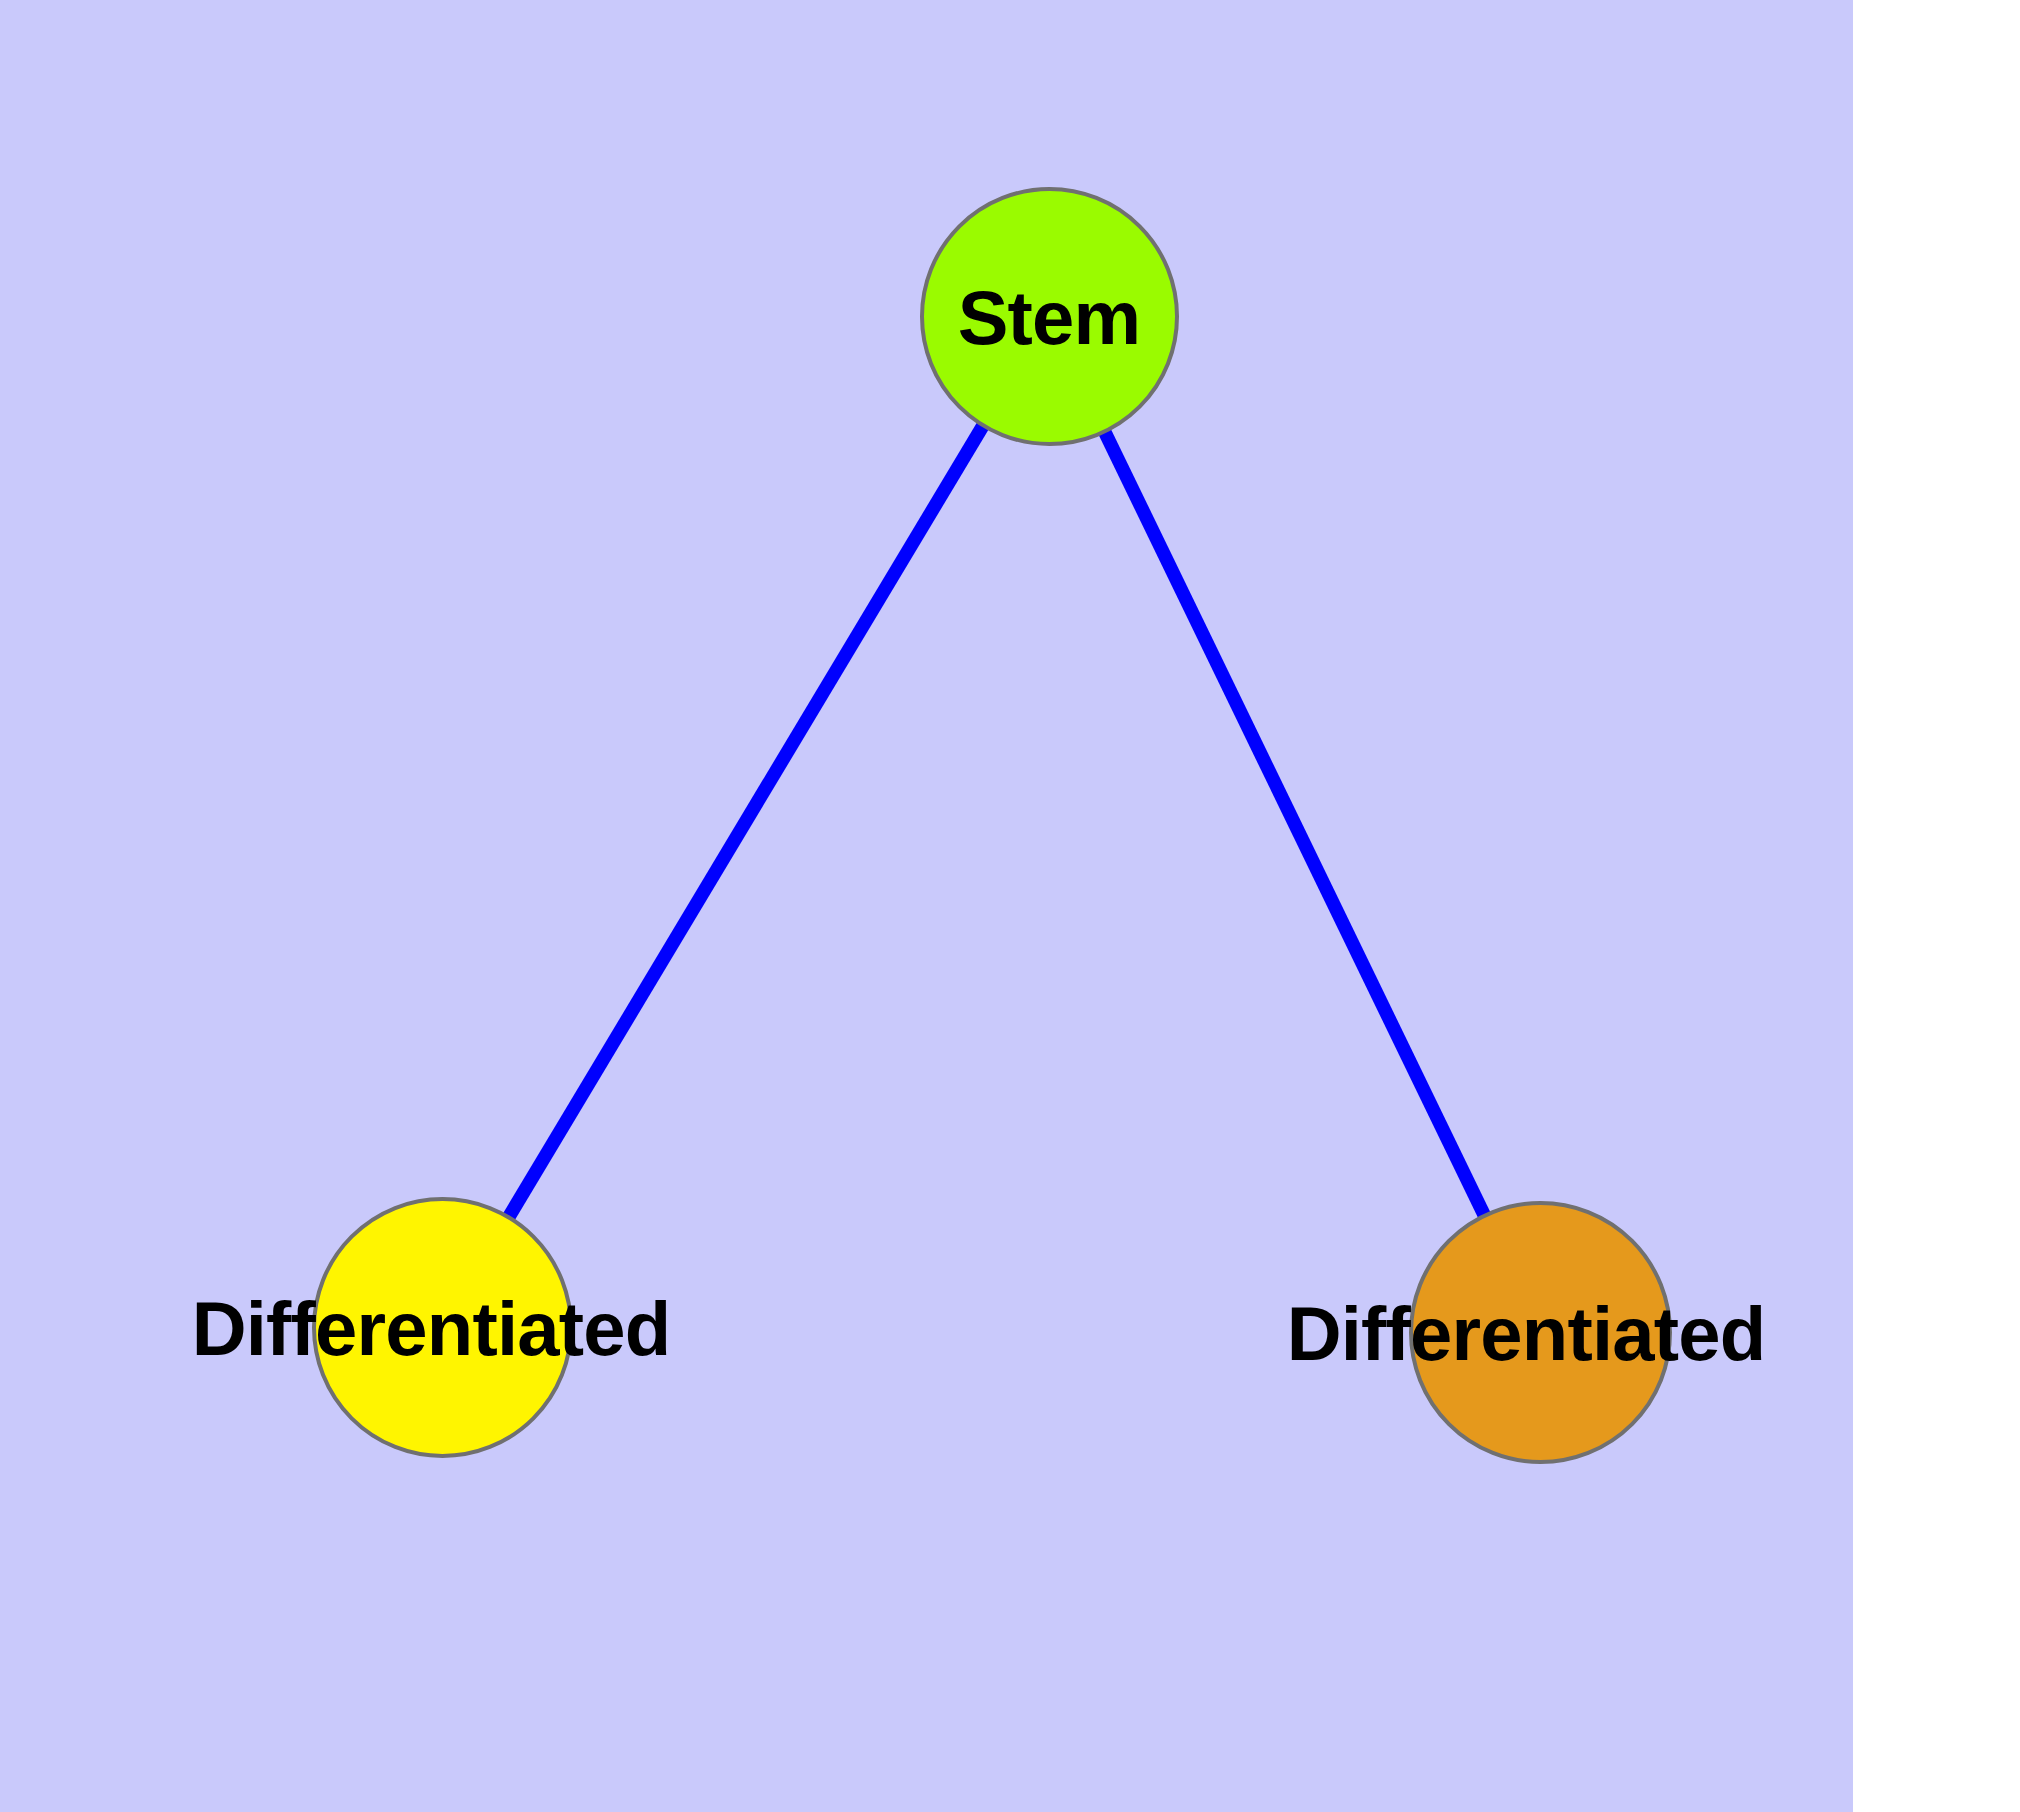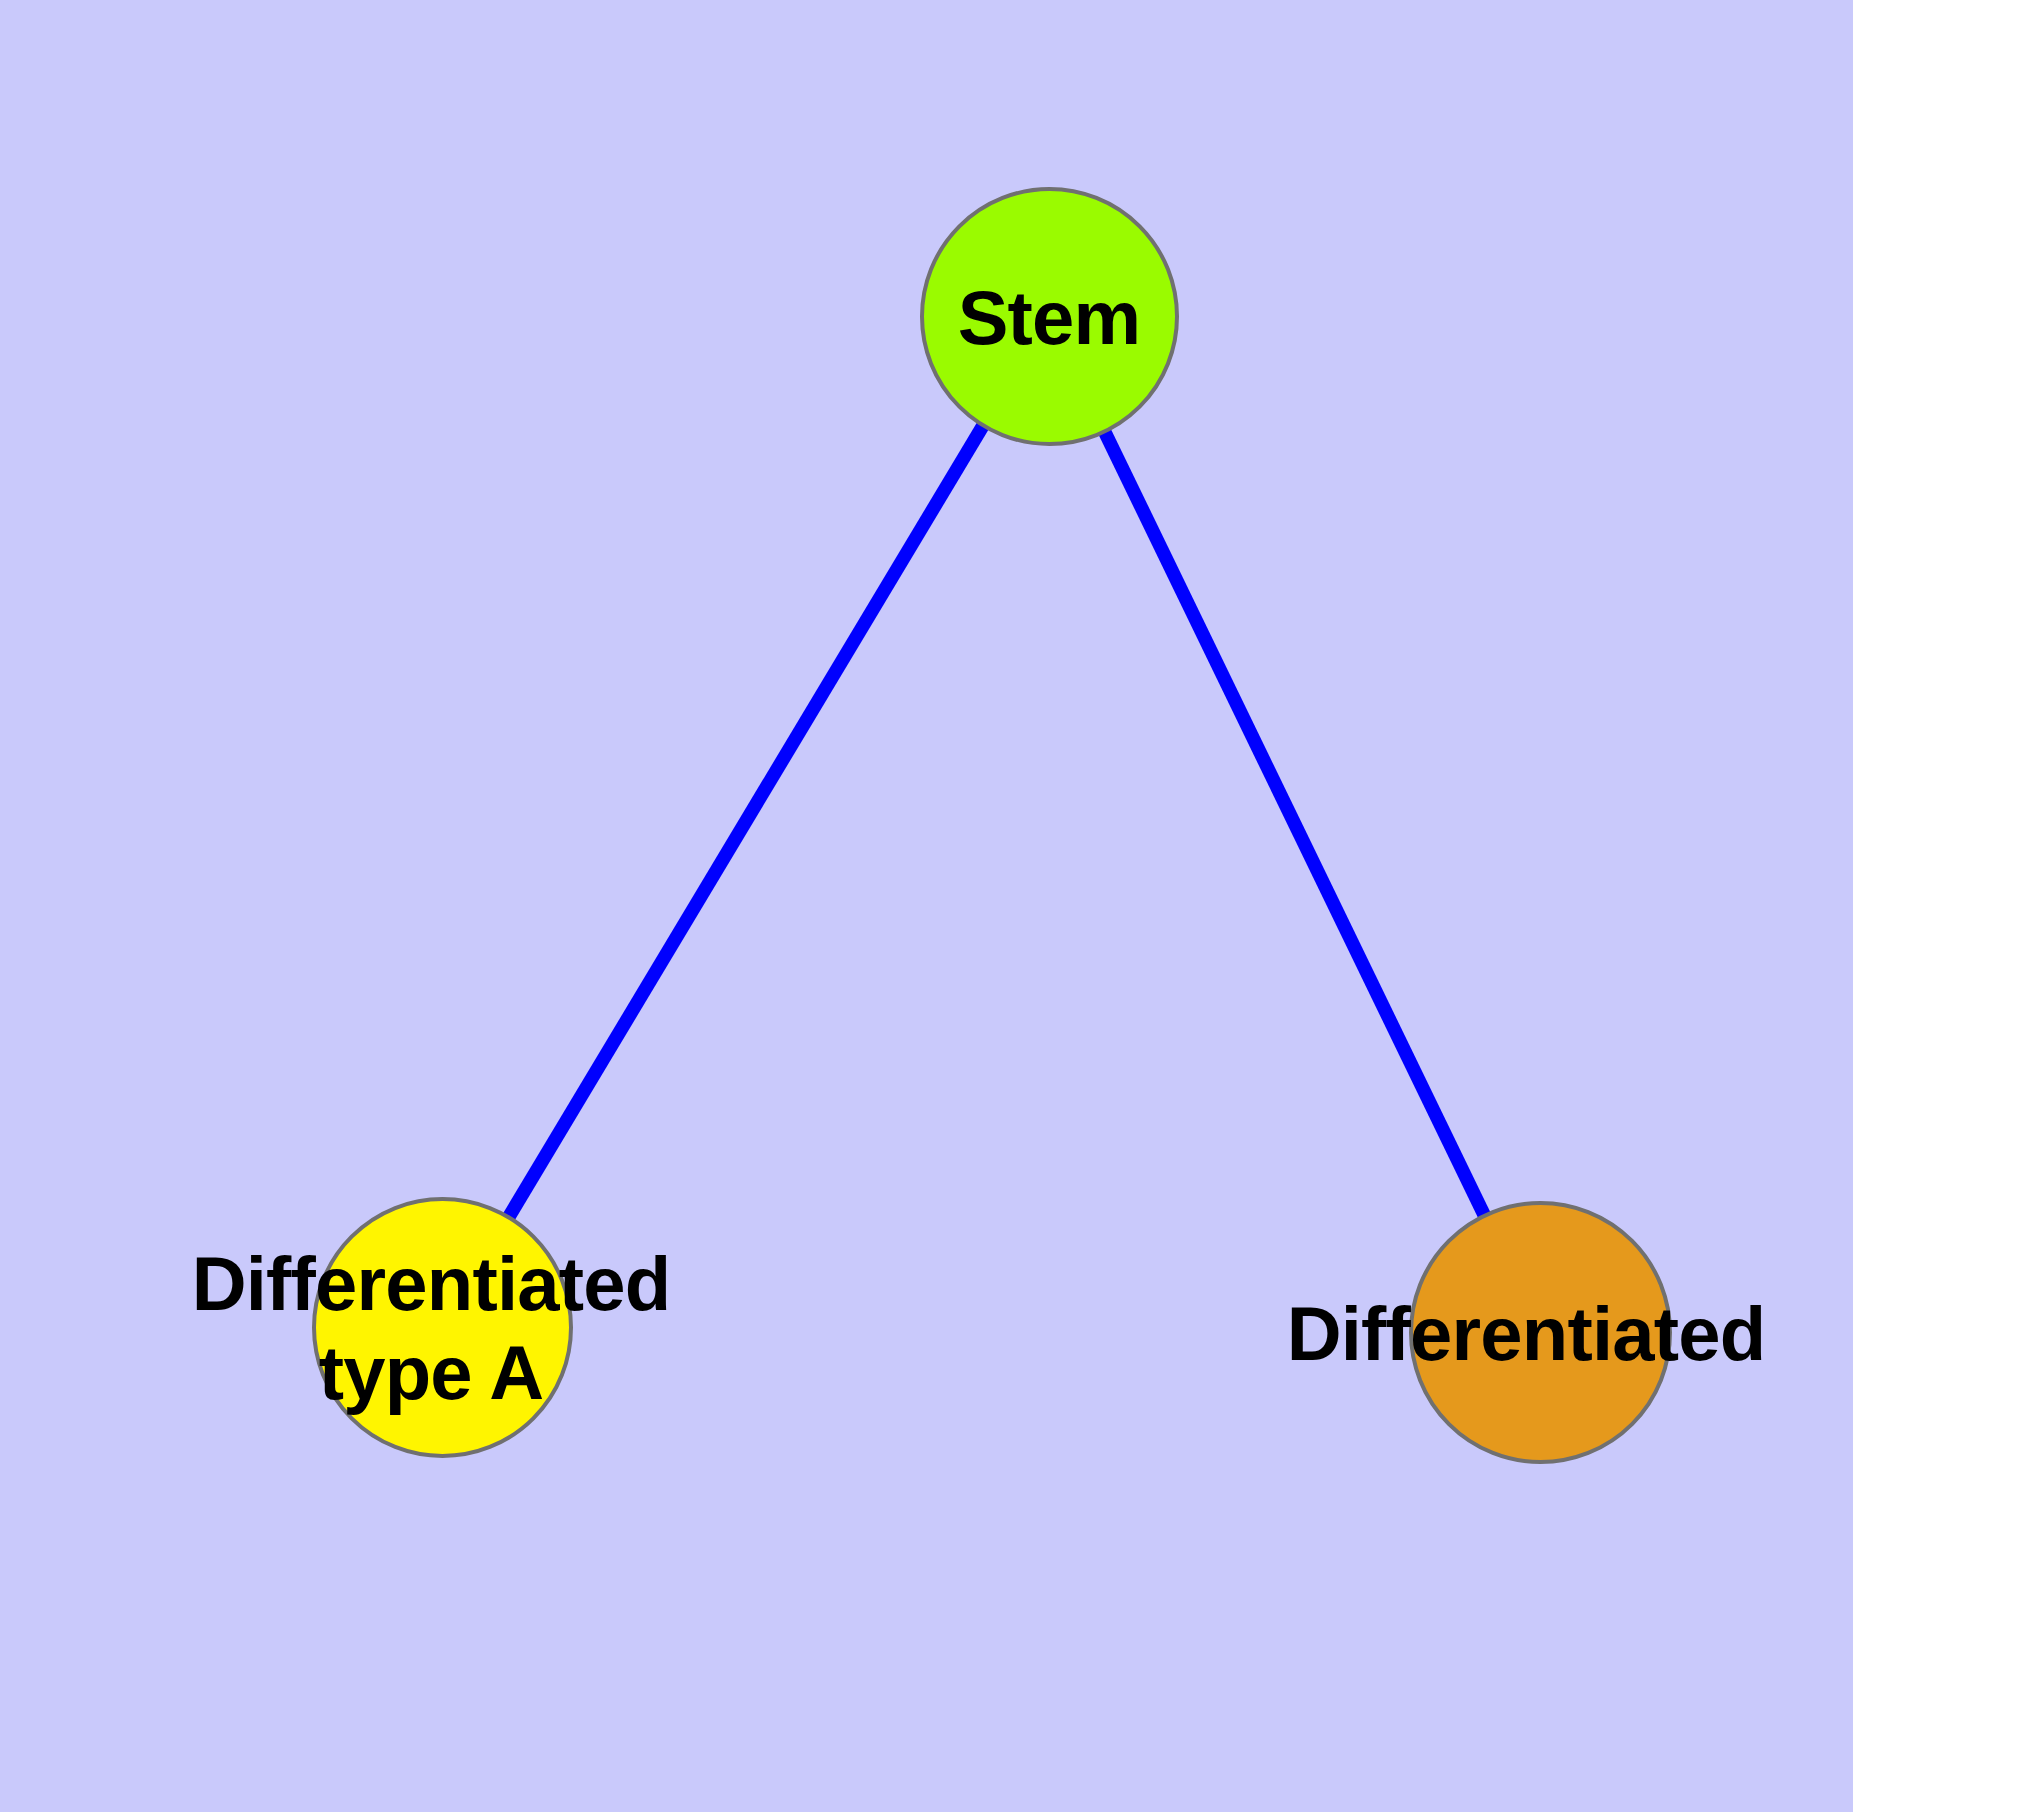--- a/index.html
+++ b/index.html
@@ -83,21 +83,20 @@
   <div class="node" id="node-type-a" style="background: rgb(255, 245, 0); border-color: rgb(112, 112, 112);"></div>
 
   <div class="node" id="node-type-b" style="background: rgb(229, 153, 28); border-color: rgb(112, 112, 112);"></div>
 
   <div class="node-label" id="label-stem">
     <span>Stem</span>
   </div>
 
   <div class="node-label" id="label-type-a">
     <div>Differentiated</div>
-    <div>type A</div>
   </div>
 
   <div class="node-label" id="label-type-b">
     <div>Differentiated</div>
   </div>
 
 </div>
 
 
 </body></html>

